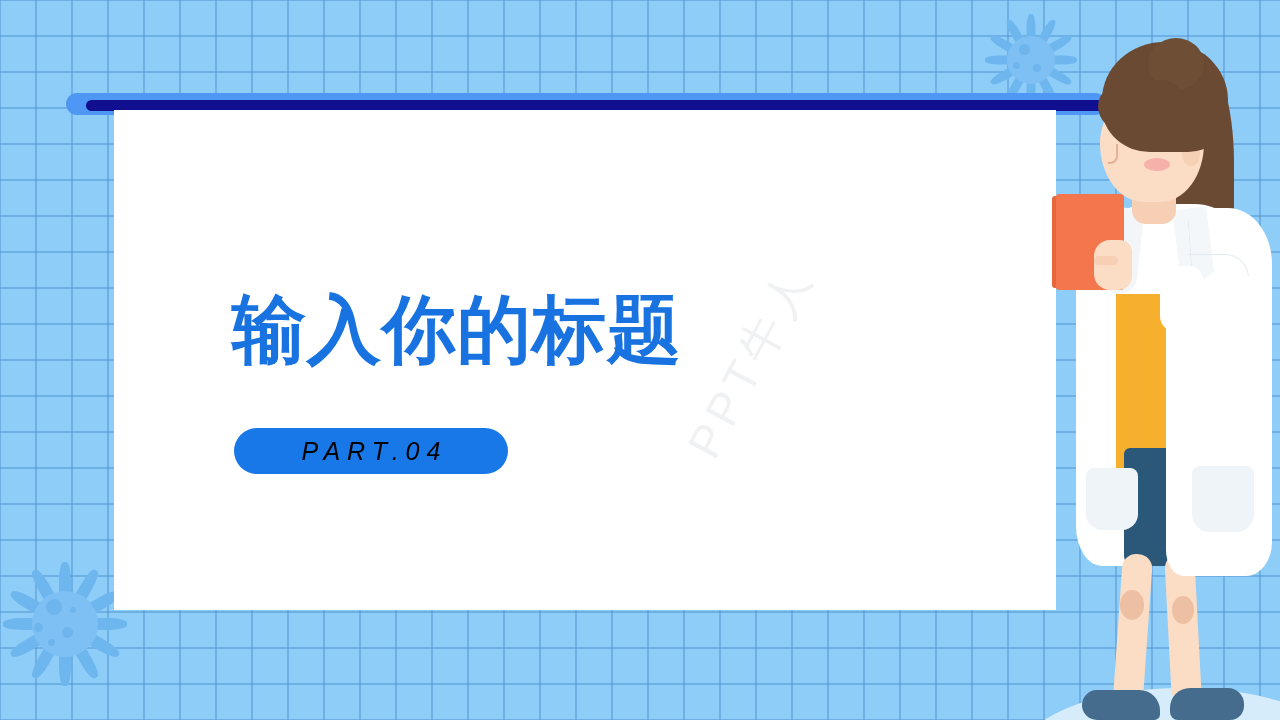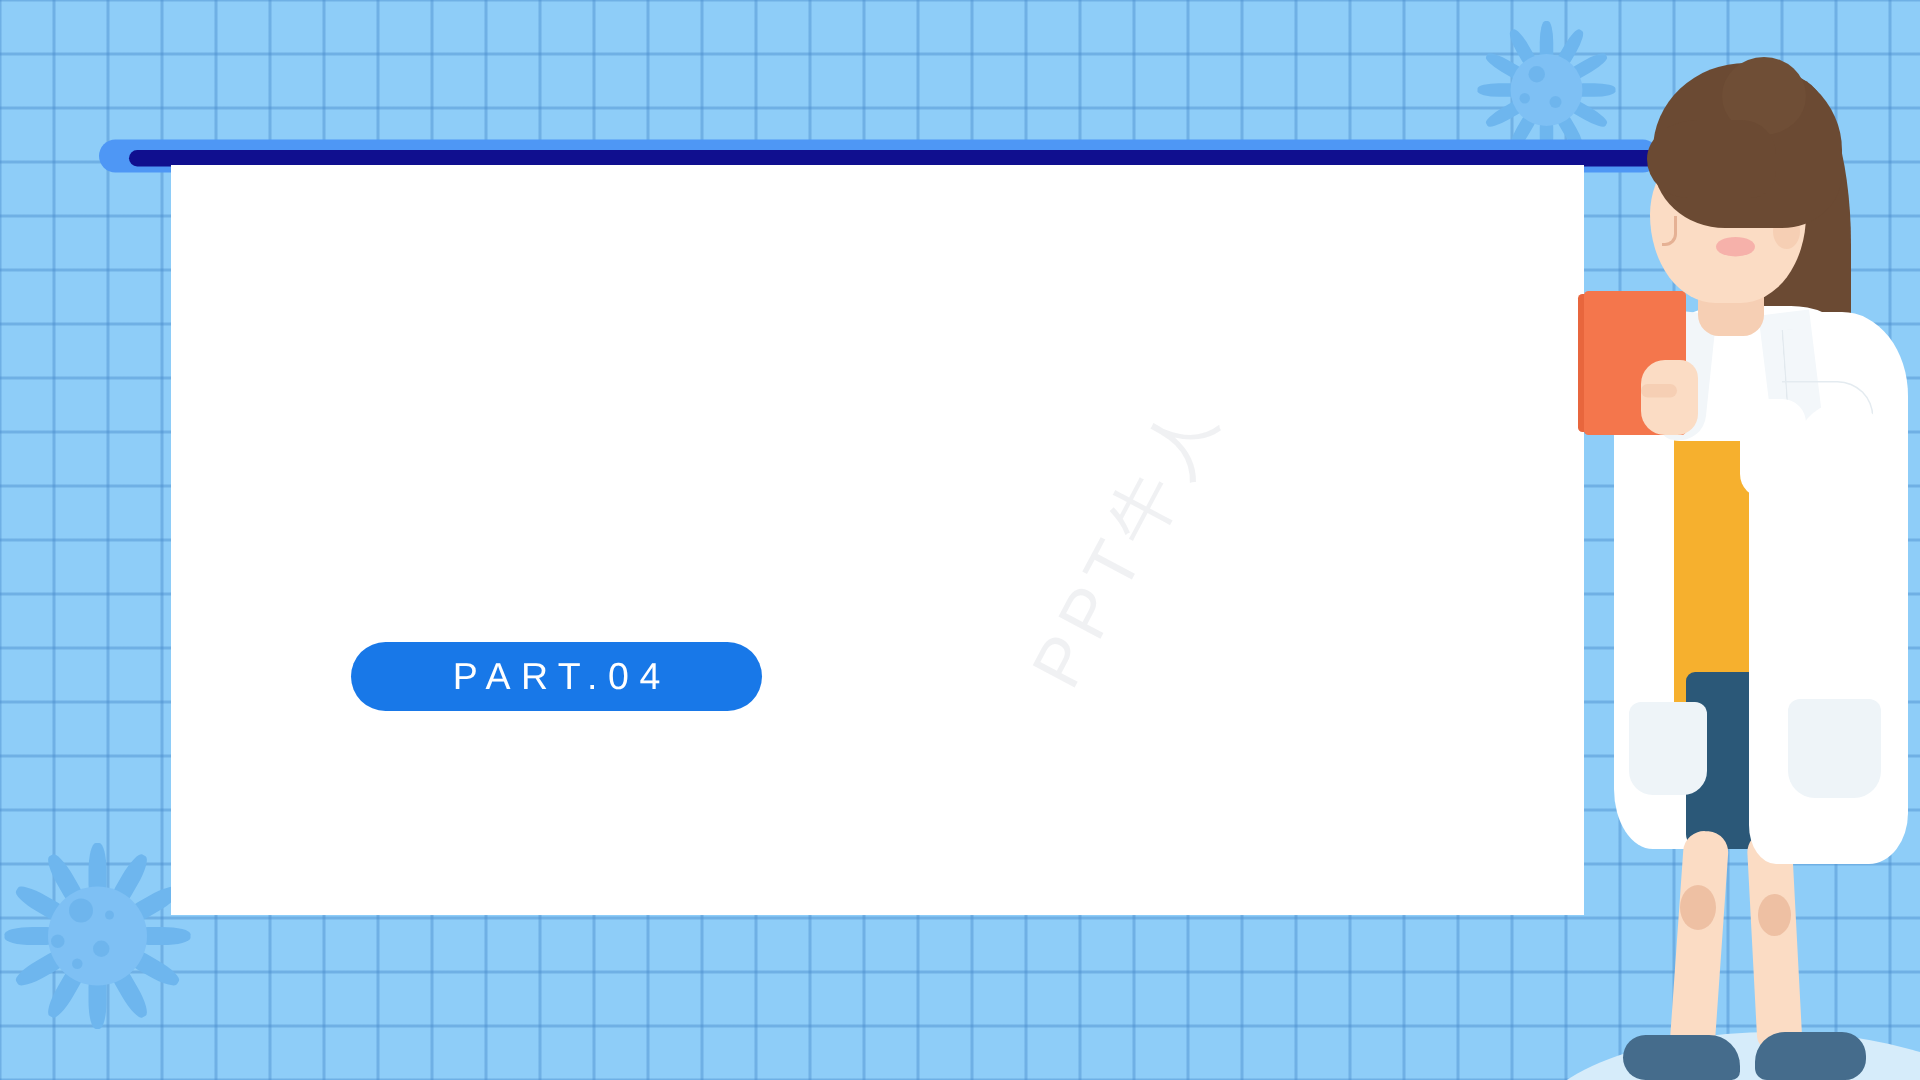--- a/index.html
+++ b/index.html
@@ -101,30 +101,31 @@
     line-height: 23px;
     letter-spacing: 0.35px;
     color: #a9abad;
   }
   #part-pill {
     position: absolute;
     left: 234px; top: 428px;
     width: 274px; height: 46px;
     border-radius: 23px;
     background: #1878e8;
-    color: #ffffff;
+    color: #000000;
     font-size: 25px;
     letter-spacing: 7px;
     text-indent: 7px;
     display: flex;
     align-items: center;
     justify-content: center;
     box-sizing: border-box;
     border: none;
     font-family: "Liberation Sans", sans-serif;
+    font-style: italic;
   }
 
   
   #watermark {
     position: absolute;
     left: 560px; top: 330px;
     font-size: 46px;
     letter-spacing: 6px;
     color: rgba(140,150,160,0.13);
     transform: rotate(-62deg);
@@ -416,20 +417,21 @@
     <div class="dot" style="left:48px; top:48px; width:8px; height:8px;"></div>
   </div>
 
   <div id="bar-light"></div>
   <div id="bar-navy"></div>
 
   <div id="card">
     <div id="watermark">PPT牛人</div>
   </div>
 
+  <h1 id="title">输入你的标题</h1>
   <button id="part-pill">PART.04</button>
 
   <div id="ground"></div>
 
   <div id="character">
     <div class="hair-pony"></div>
     <div class="hair-pony-2"></div>
 
     <div class="coat-left"></div>
     <div class="shirt"></div>

